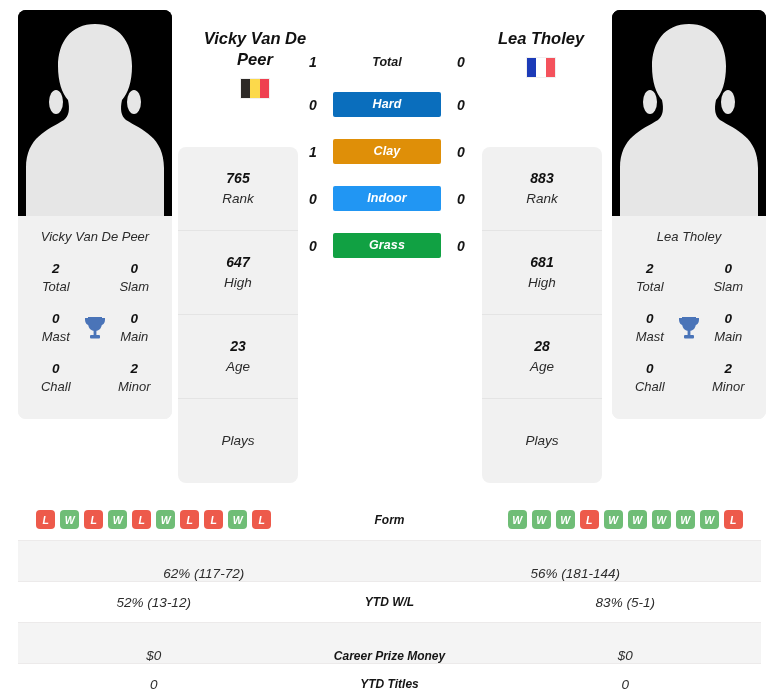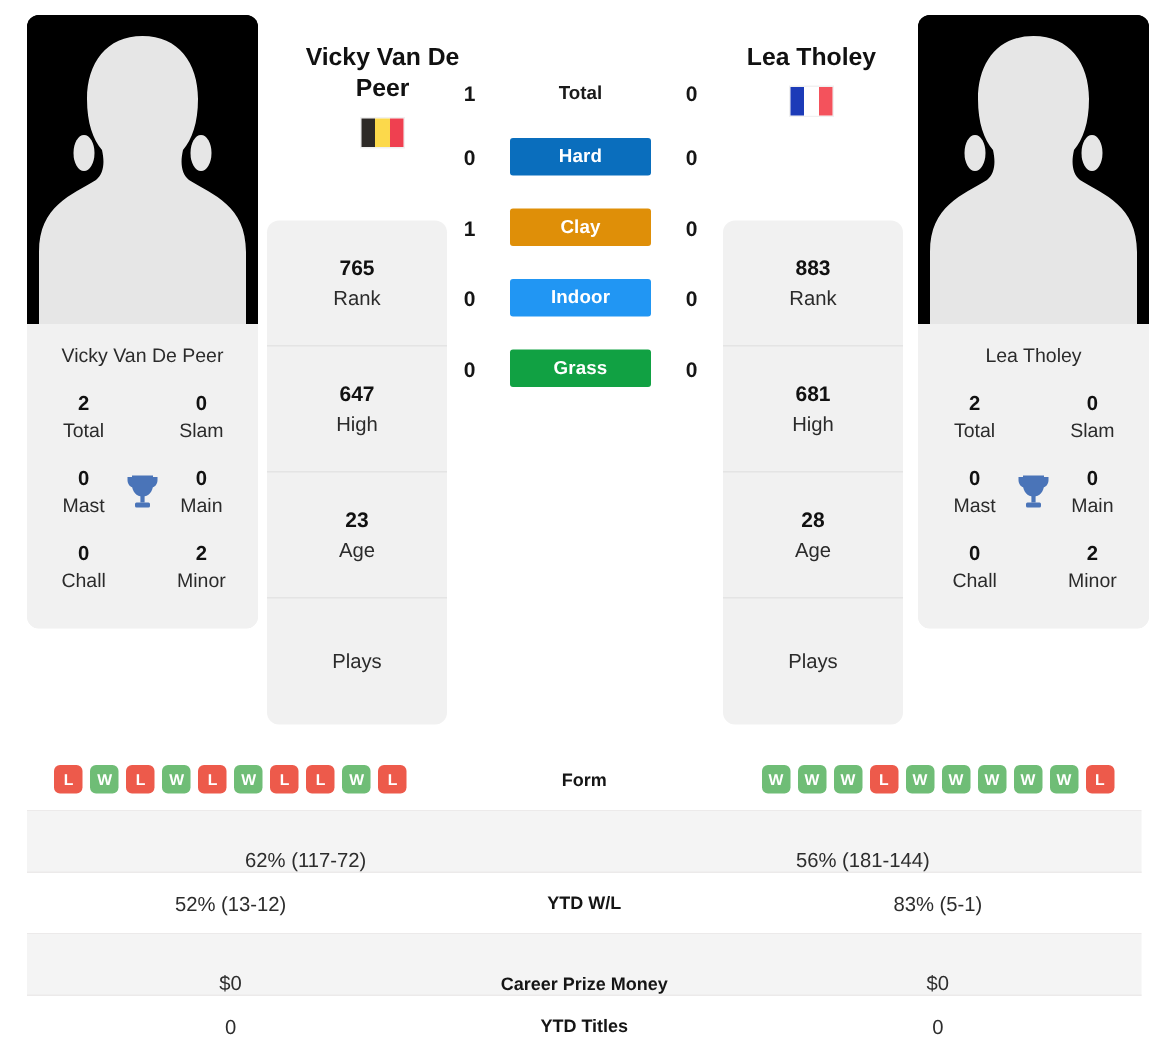--- a/index.html
+++ b/index.html
@@ -4,21 +4,21 @@
 <style>
   * { box-sizing: border-box; margin: 0; padding: 0; }
   html, body {
     width: 779px; height: 699px;
     background: #ffffff;
     font-family: "Liberation Sans", sans-serif;
     color: #1c1c1c;
     overflow: hidden;
   }
 
-  .page { width: 779px; height: 699px; position: relative; }
+  .page { width: 779px; height: 699px; position: relative; font-style: italic; }
 
   
   .top {
     display: flex;
     align-items: flex-start;
     padding: 10px 18px 0 18px;
     gap: 0;
   }
 
   
@@ -104,21 +104,21 @@
     font-size: 14px; font-weight: bold; color: #151515;
   }
   .h2h-mid {
     flex: 1 1 auto; text-align: center;
   }
   .h2h-mid.plain {
     font-size: 12.5px; font-weight: bold; color: #1a1a1a;
   }
   .surface-pill {
     display: block;
-    width: 94px; margin: 0 auto;
+    width: 108px; margin: 0 auto;
     padding: 5px 0 6px 0;
     border-radius: 2px;
     font-size: 12.5px; font-weight: bold;
     color: #ffffff;
     text-align: center;
     letter-spacing: .1px;
   }
 
   
   .name-head {

